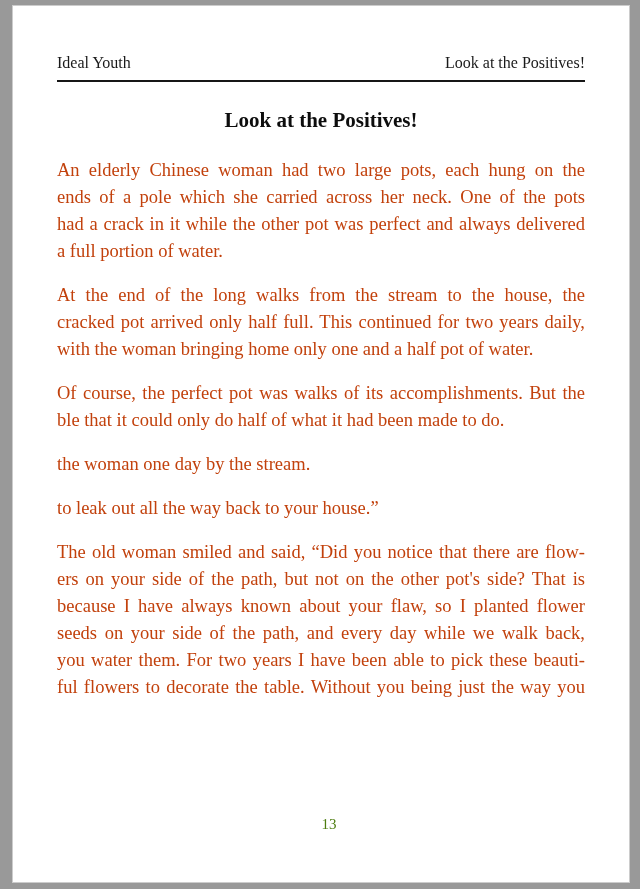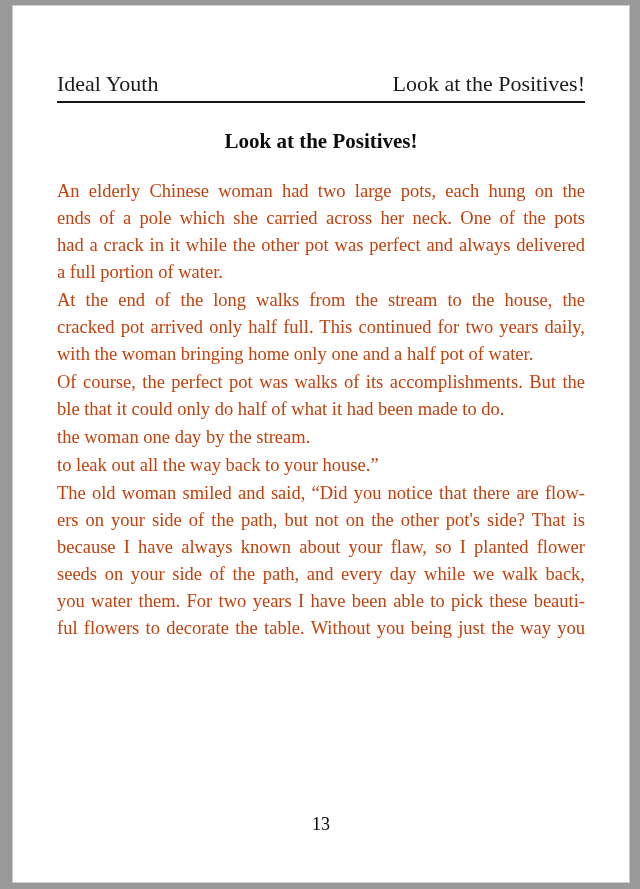--- a/index.html
+++ b/index.html
@@ -22,22 +22,22 @@
     bottom: 6px;
     background: #ffffff;
     border: 1px solid #cccccc;
     padding: 0 44px;
     overflow: hidden;
   }
   .running-header {
     display: flex;
     justify-content: space-between;
     align-items: baseline;
-    padding-top: 68px;
-    font-size: 22px;
+    padding-top: 47px;
+    font-size: 16px;
     line-height: 20px;
     color: #1a1a1a;
   }
   .header-rule {
     height: 2px;
     background: #161616;
     margin-top: 7px;
   }
   .chapter-title {
     margin-top: 26px;
@@ -46,35 +46,35 @@
     line-height: 24px;
     font-weight: bold;
     color: #0d0d0d;
   }
   .body-text {
     margin-top: 25px;
     font-size: 18.5px;
     line-height: 27px;
     color: #c2410c;
   }
-  .para + .para { margin-top: 1px; }
+  .para + .para { margin-top: 17px; }
   .line {
     text-align: justify;
     text-align-last: justify;
   }
   .line.last { text-align-last: left; }
   .page-footer {
     position: absolute;
     bottom: 49px;
-    left: 0;
+    left: 8px;
     width: 100%;
     text-align: center;
-    font-size: 18px;
+    font-size: 15px;
     line-height: 18px;
-    color: #000000;
+    color: #4d7c0f;
   }
 </style>
 </head>
 <body>
 
 <div class="stage">
   <div class="page">
 
     <div class="running-header">
       <span>Ideal Youth</span>

